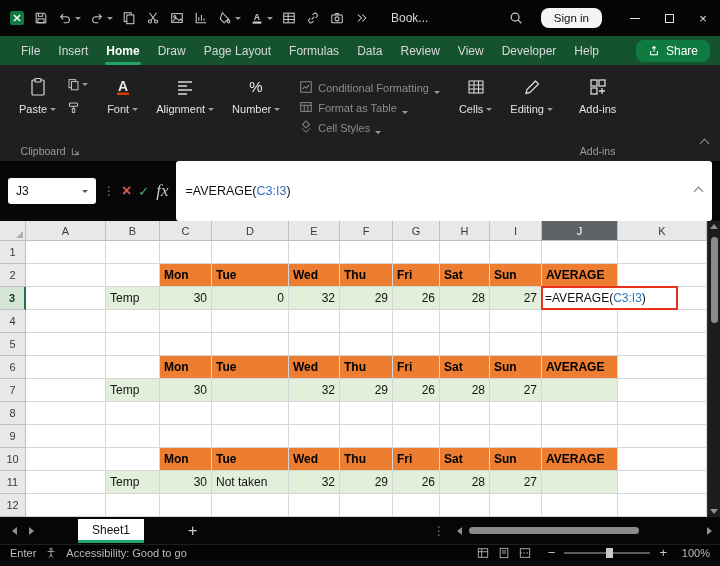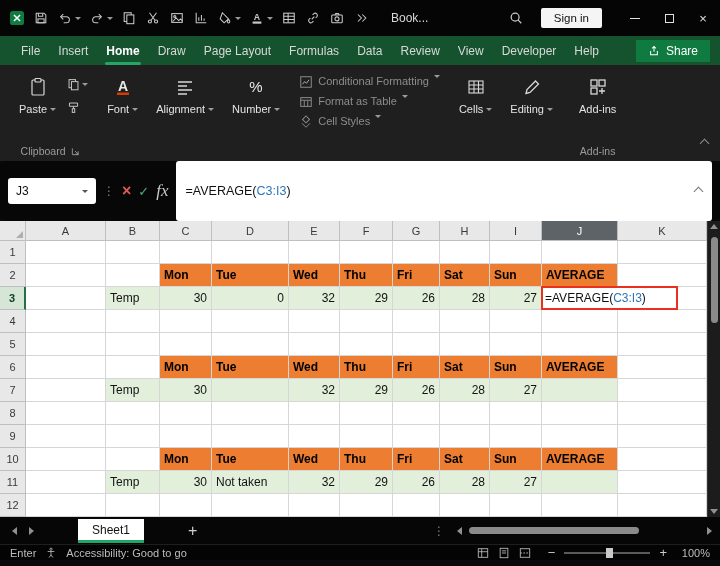--- a/index.html
+++ b/index.html
@@ -8,48 +8,48 @@
   .app { width:720px; height:566px; display:flex; flex-direction:column; background:#0A0A0A; }
 
   
   .titlebar { height:36px; flex:none; display:flex; align-items:center; background:#050505; padding-left:8px; gap:6px; color:#C9C9C9; }
   .tb-btn { display:inline-flex; align-items:center; gap:2px; }
   .tb-icon { width:17px; height:17px; display:inline-flex; align-items:center; justify-content:center; }
   .tb-icon svg { width:14px; height:14px; }
   .caret { width:0; height:0; border-left:3px solid transparent; border-right:3px solid transparent; border-top:3px solid #9B9B9B; display:inline-block; }
   .tb-title { font-size:12px; color:#D8D8D8; margin-left:16px; white-space:nowrap; }
   .tb-spacer { flex:1; }
-  .signin { background:#F5F5F5; color:#111; font-size:11.5px; border:none; border-radius:2px; padding:4px 13px; margin:0 10px; }
+  .signin { background:#F5F5F5; color:#111; font-size:11.5px; border:none; border-radius:8px; padding:4px 13px; margin:0 10px; }
   .winctl { display:flex; height:36px; }
   .winctl > div { width:34px; display:flex; align-items:center; justify-content:center; color:#E0E0E0; font-size:13px; }
   .min-bar { width:10px; height:1px; background:#E0E0E0; }
   .max-box { width:9px; height:9px; border:1px solid #E0E0E0; }
 
   
   .menubar { height:29px; flex:none; display:flex; align-items:center; background:#14532d; padding:0 10px 0 12px; }
   .menu-item { font-size:12px; color:#D8D8D8; padding:7px 9px; position:relative; white-space:nowrap; }
   .menu-item.active { color:#FFF; font-weight:600; }
   .menu-item.active:after { content:''; position:absolute; left:8px; right:8px; bottom:0; height:3px; background:var(--accent-green); border-radius:2px; }
-  .sharebtn { margin-left:auto; background:var(--share-green); color:#FFF; font-size:12px; border-radius:0; padding:4px 12px; display:flex; align-items:center; gap:6px; border:none; }
+  .sharebtn { margin-left:auto; background:var(--share-green); color:#FFF; font-size:12px; border-radius:8px; padding:4px 12px; display:flex; align-items:center; gap:6px; border:none; }
   .sharebtn svg { width:12px; height:12px; }
 
   
   .ribbon { height:96px; flex:none; background:#1F1F1F; position:relative; display:flex; padding:6px 8px 2px 12px; gap:12px; color:#D9D9D9; }
   .rgroup { display:flex; flex-direction:column; }
   .rgc { flex:1; display:flex; gap:4px; align-items:flex-start; }
   .rgl { height:16px; display:flex; align-items:center; justify-content:center; gap:5px; font-size:10.5px; color:#9C9C9C; }
   .bigbtn { display:flex; flex-direction:column; align-items:center; gap:3px; padding:3px 7px; font-size:11px; color:#E3E3E3; }
   .bigbtn .bicon { height:26px; display:flex; align-items:center; justify-content:center; }
   .bigbtn .bicon svg { width:20px; height:20px; }
   .blabelrow { display:flex; align-items:center; gap:3px; white-space:nowrap; }
   .ministack { display:flex; flex-direction:column; gap:10px; padding-top:7px; }
   .minibtn { display:flex; align-items:center; gap:2px; }
   .minibtn svg { width:13px; height:13px; }
   .stylecol { display:flex; flex-direction:column; gap:1px; padding-top:4px; }
-  .stylebtn { display:flex; align-items:flex-start; gap:5px; font-size:11px; color:#8D8D8D; height:19px; white-space:nowrap; }
+  .stylebtn { display:flex; align-items:flex-end; gap:5px; font-size:11px; color:#8D8D8D; height:19px; white-space:nowrap; }
   .stylebtn svg { width:14px; height:14px; }
   .launcher svg { width:9px; height:9px; }
   .ribbon-collapse { position:absolute; right:12px; bottom:10px; }
   .chev-up { width:7px; height:7px; border-left:1.5px solid #8E8E8E; border-top:1.5px solid #8E8E8E; transform:rotate(45deg); display:inline-block; }
 
   
   .formulabar { height:60px; flex:none; background:#070707; display:flex; align-items:center; padding:0 8px; gap:7px;border-radius:7px; }
   .namebox { width:88px; height:26px; flex:none; background:#FFF; border-radius:3px; display:flex; align-items:center; justify-content:space-between; padding:0 8px; font-size:12px; color:#111; }
   .namebox .caret { border-top-color:#555; }
   .fb-dots { color:#7E7E7E; font-size:12px; }

